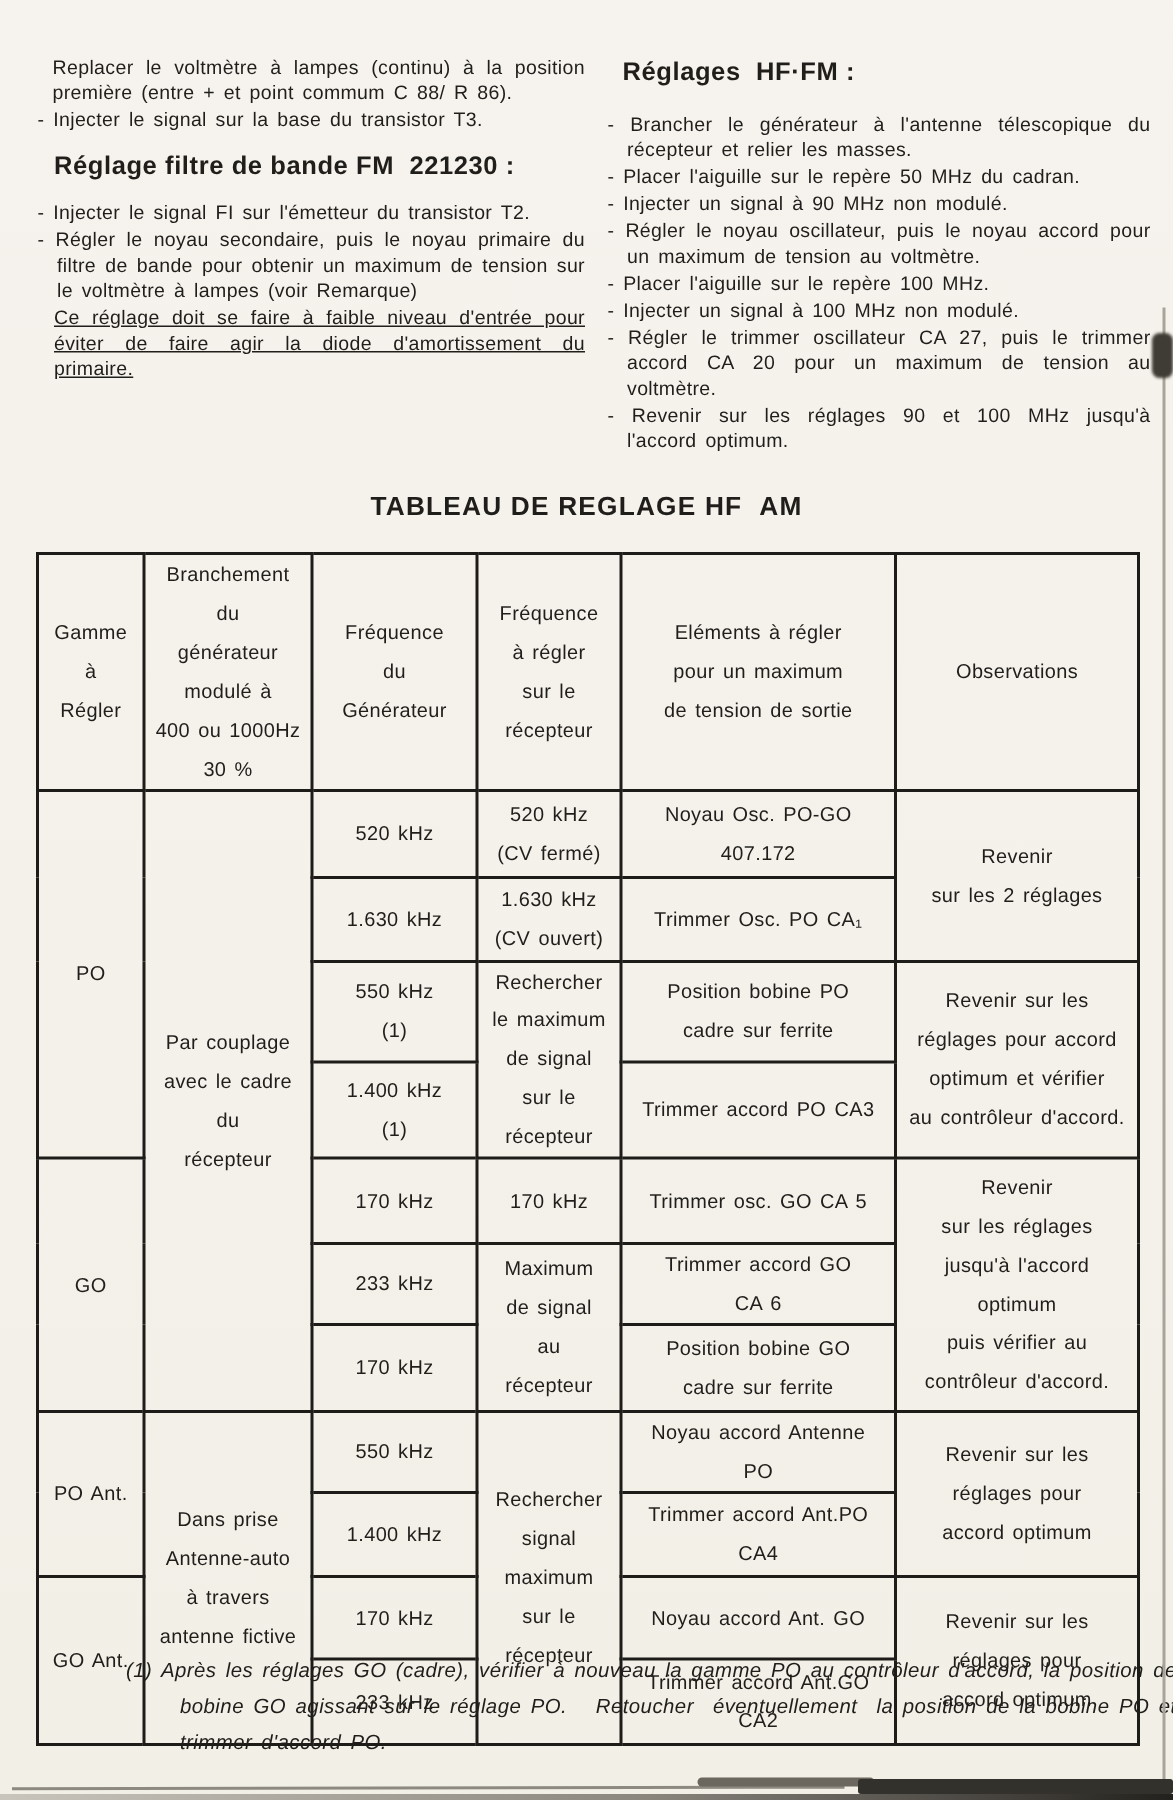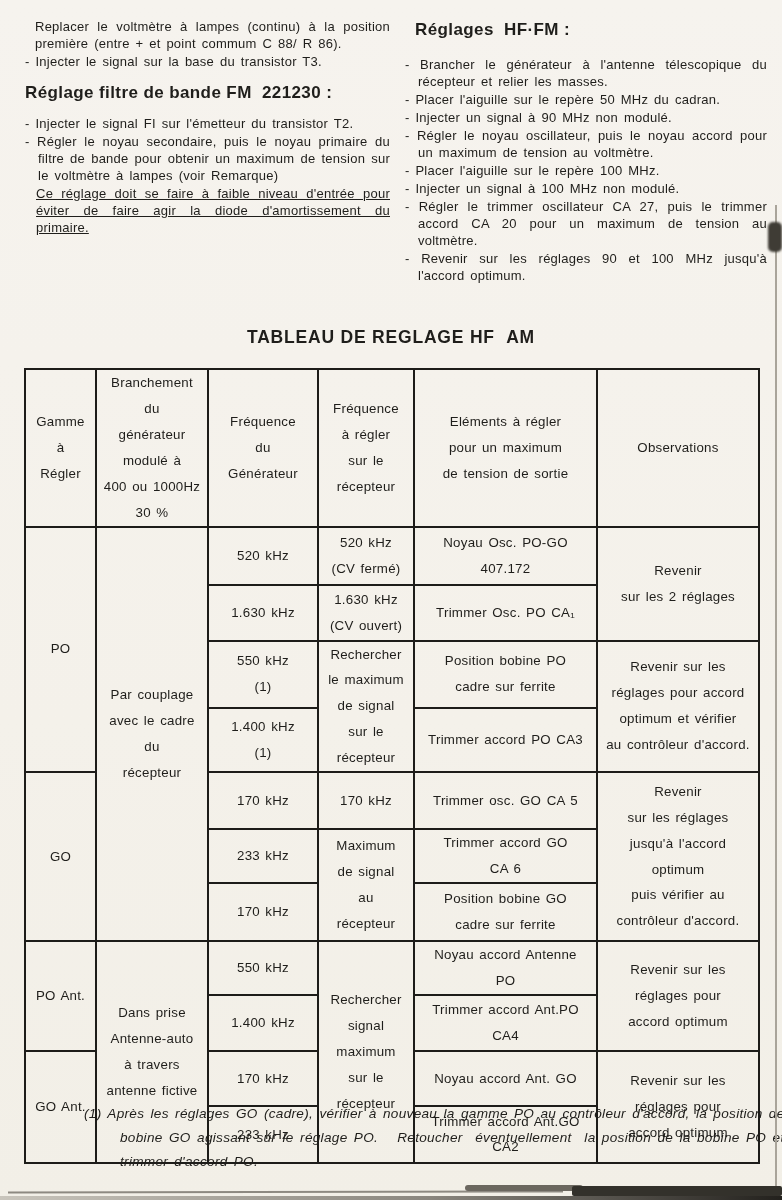--- a/index.html
+++ b/index.html
@@ -7,32 +7,32 @@
     width:782px;height:1200px;
     font-family:"Liberation Sans","DejaVu Sans",sans-serif;
     background:#e8e5de;
   }
   .page{
     position:relative;width:782px;height:1200px;overflow:hidden;
     background:linear-gradient(180deg,#f6f3ee 0%,#f4f1ea 60%,#f2efe7 100%);
     color:#1f1e1b;
   }
   
-  .cols{position:absolute;top:18px;left:25px;width:742px;display:flex;gap:15px;}
+  .cols{position:absolute;top:36px;left:25px;width:742px;display:flex;gap:15px;}
   .col-left{width:365px;}
   .col-right{width:362px;}
   .para{
     margin:0 0 1px 0;font-size:13px;line-height:17px;
     text-align:justify;letter-spacing:.25px;word-spacing:2px;
   }
   .indent1{padding-left:10px;}
   .bullet{padding-left:13px;text-indent:-13px;}
   .cont{padding-left:11px;text-decoration:underline;}
   .heading{
-    margin:13px 0 12px 0;font-size:17px;font-weight:bold;
+    margin:13px 0 12px 11px;font-size:17px;font-weight:bold;
     letter-spacing:.4px;line-height:20px;
   }
   .col-right .heading{margin:2px 0 16px 10px;}
   
   .table-title{
     position:absolute;top:327px;left:0;width:782px;text-align:center;
     font-size:17.5px;font-weight:bold;letter-spacing:.8px;
   }
   
   table.reglage{

